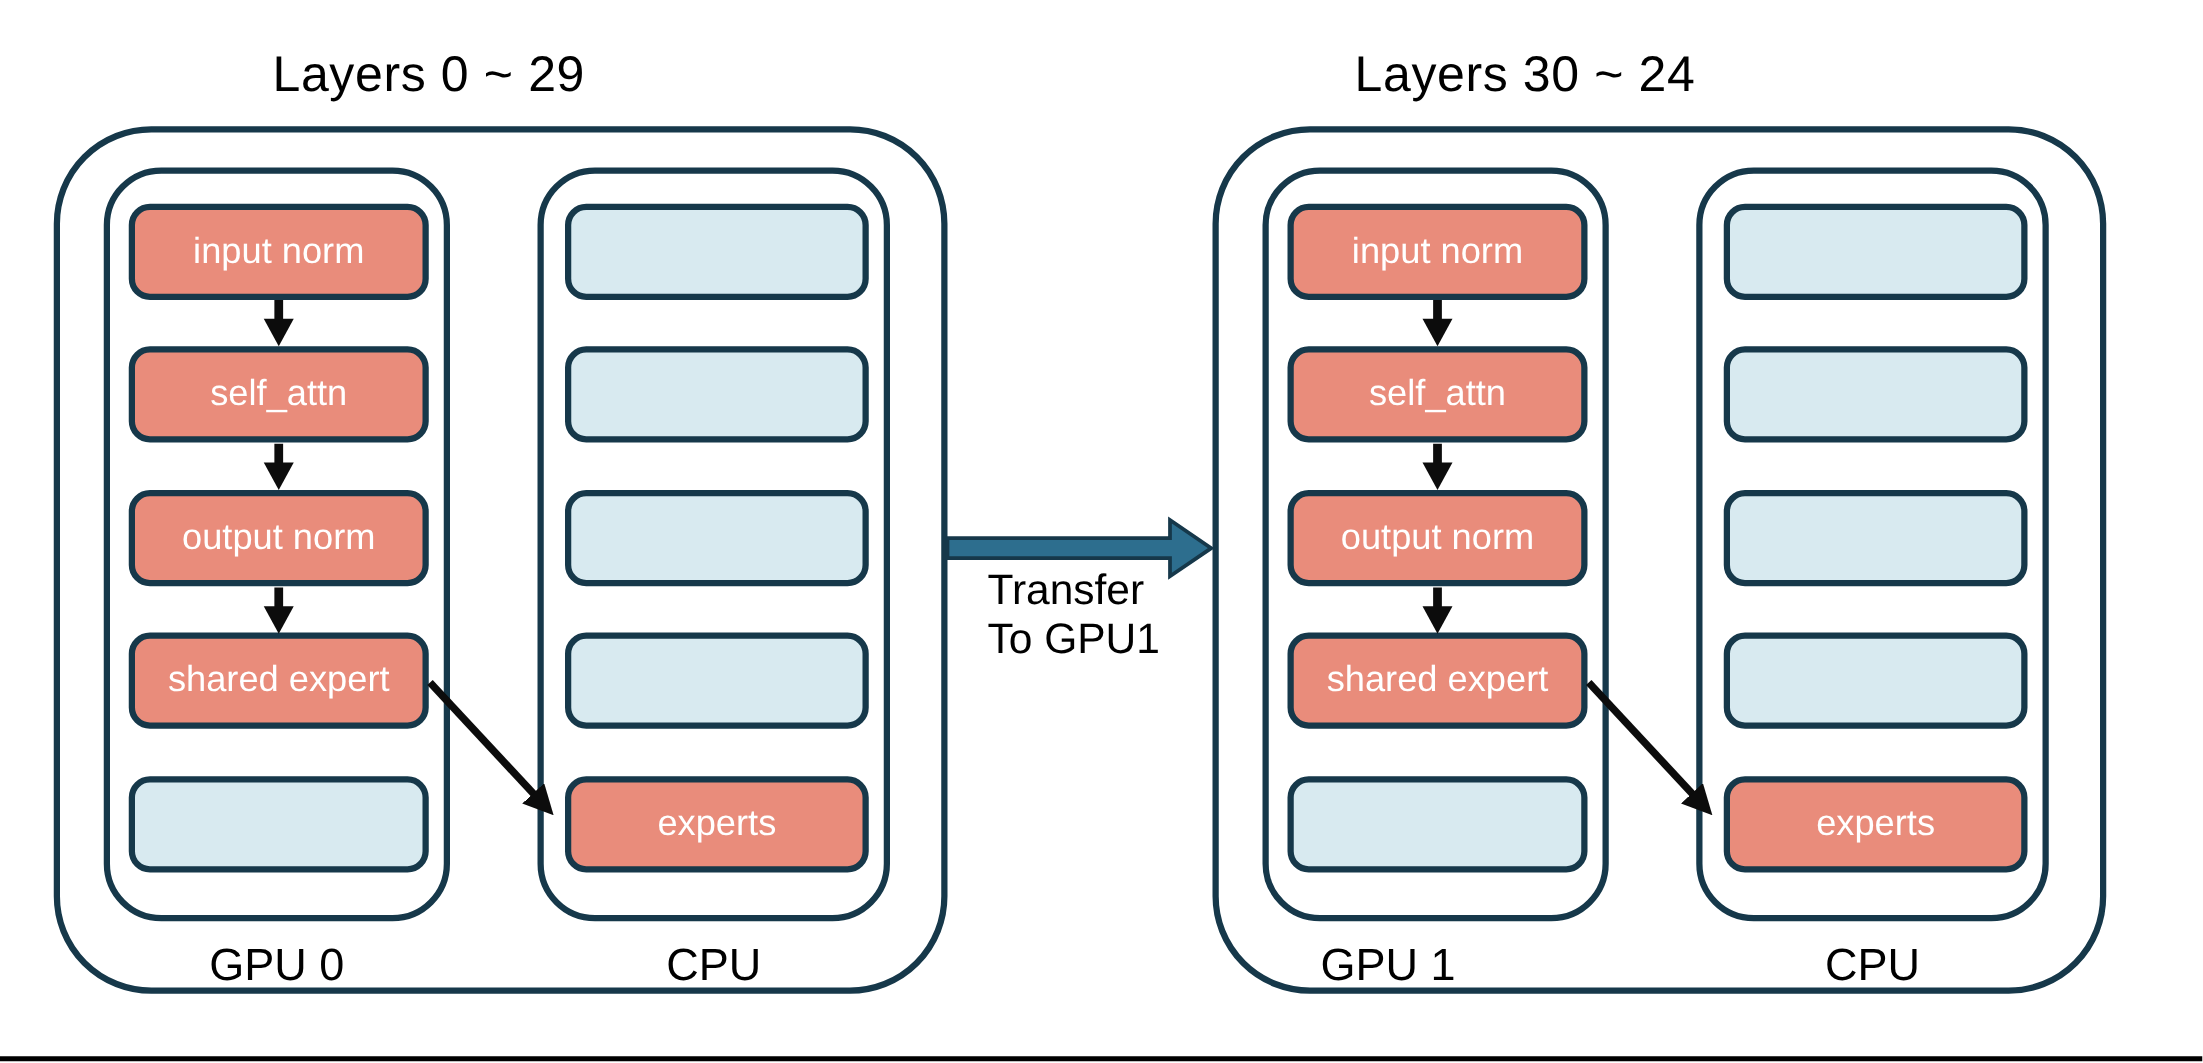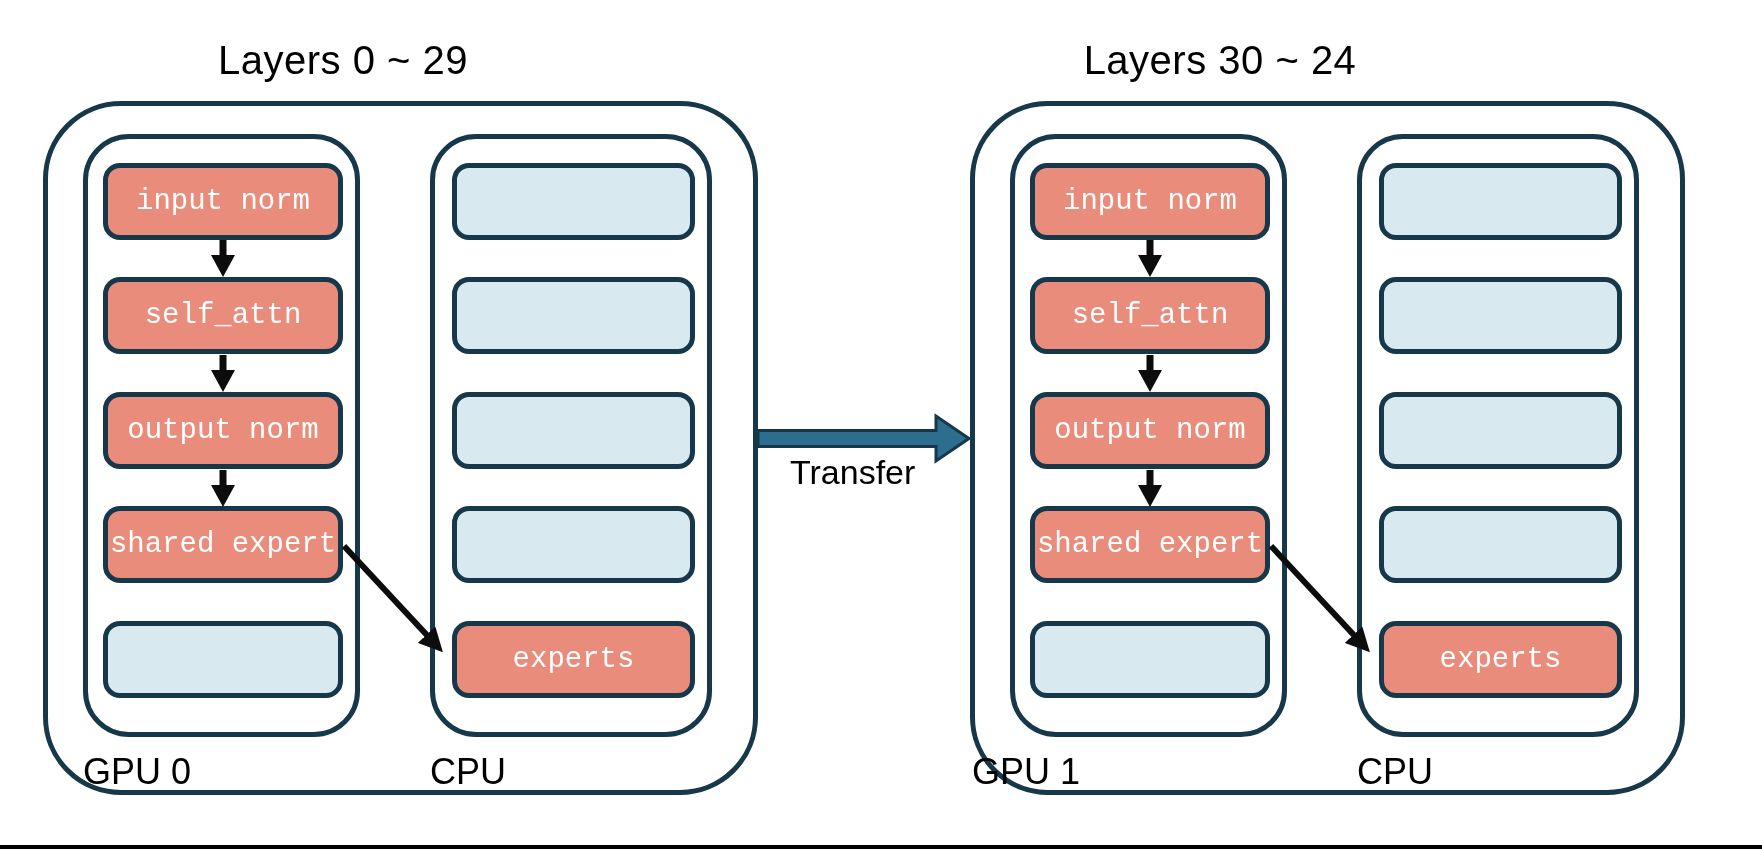--- a/index.html
+++ b/index.html
@@ -32,27 +32,27 @@
     border:5px solid var(--outline_navy);
     border-radius:46px;
     background:var(--background);
   }
   .slot{
     height:77px;
     border:5px solid var(--outline_navy);
     border-radius:17px;
     display:flex;align-items:center;justify-content:center;
   }
-  .slot.module{background:var(--module_salmon);font-family:Liberation Mono, monospace;}
+  .slot.module{background:var(--module_salmon);}
   .slot.empty{background:var(--slot_blue);}
   .slot .slot-text{
     color:var(--module_text);font-size:29px;line-height:1;
   }
   .col-label{
-    font-size:36px;color:var(--label_text);text-align:left;
+    font-size:36px;color:var(--label_text);text-align:center;
   }
   .transfer-label{
     font-size:34px;color:var(--label_text);line-height:39px;text-align:left;
   }
   .bottom-rule{
     left:0;top:845px;width:1762px;height:4px;background:var(--bottom_rule);
   }
 
   svg.overlay{left:0;top:0;pointer-events:none;}
   .varrow-shape{fill:var(--arrow_black);}
@@ -124,20 +124,21 @@
 <div class="abs slot empty" style="left:1379px;top:506px;width:243px;"></div>
 <div class="abs slot module" style="left:1379px;top:621px;width:243px;">
   <span class="slot-text">experts</span>
 </div>
 
 <div class="abs col-label" style="left:972px;top:751px;width:277px;">GPU 1</div>
 <div class="abs col-label" style="left:1357px;top:751px;width:282px;">CPU</div>
 
 <div class="abs transfer-label" style="left:790px;top:453px;width:170px;">
   <div>Transfer</div>
+  <div>To GPU1</div>
 </div>
 
 <svg class="abs overlay" width="1762" height="850" viewBox="0 0 1762 850">
   <defs>
     <marker id="ah" viewBox="0 0 10 10" refX="7" refY="5" markerWidth="4" markerHeight="4" orient="auto-start-reverse">
       <path d="M0 0 L10 5 L0 10 z" class="ah-fill"></path>
     </marker>
     <g id="varrow">
       <rect x="-3.5" y="0" width="7" height="18" class="varrow-shape"></rect>
       <polygon points="-12,15 12,15 0,37" class="varrow-shape"></polygon>

